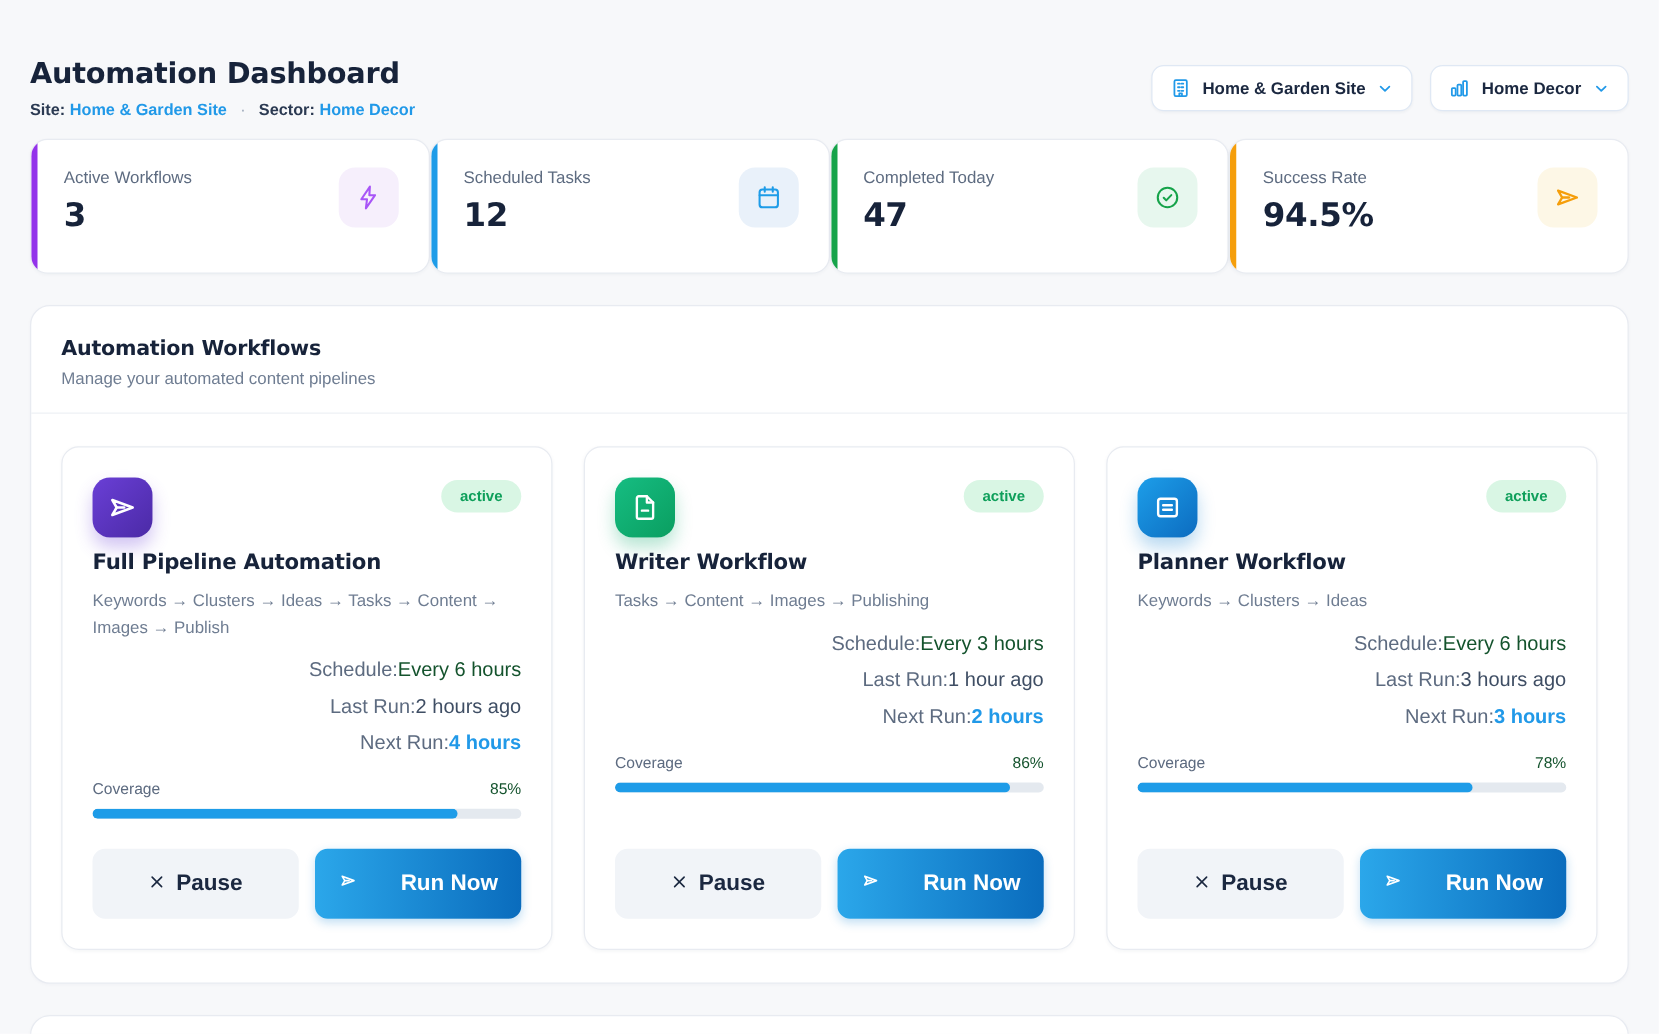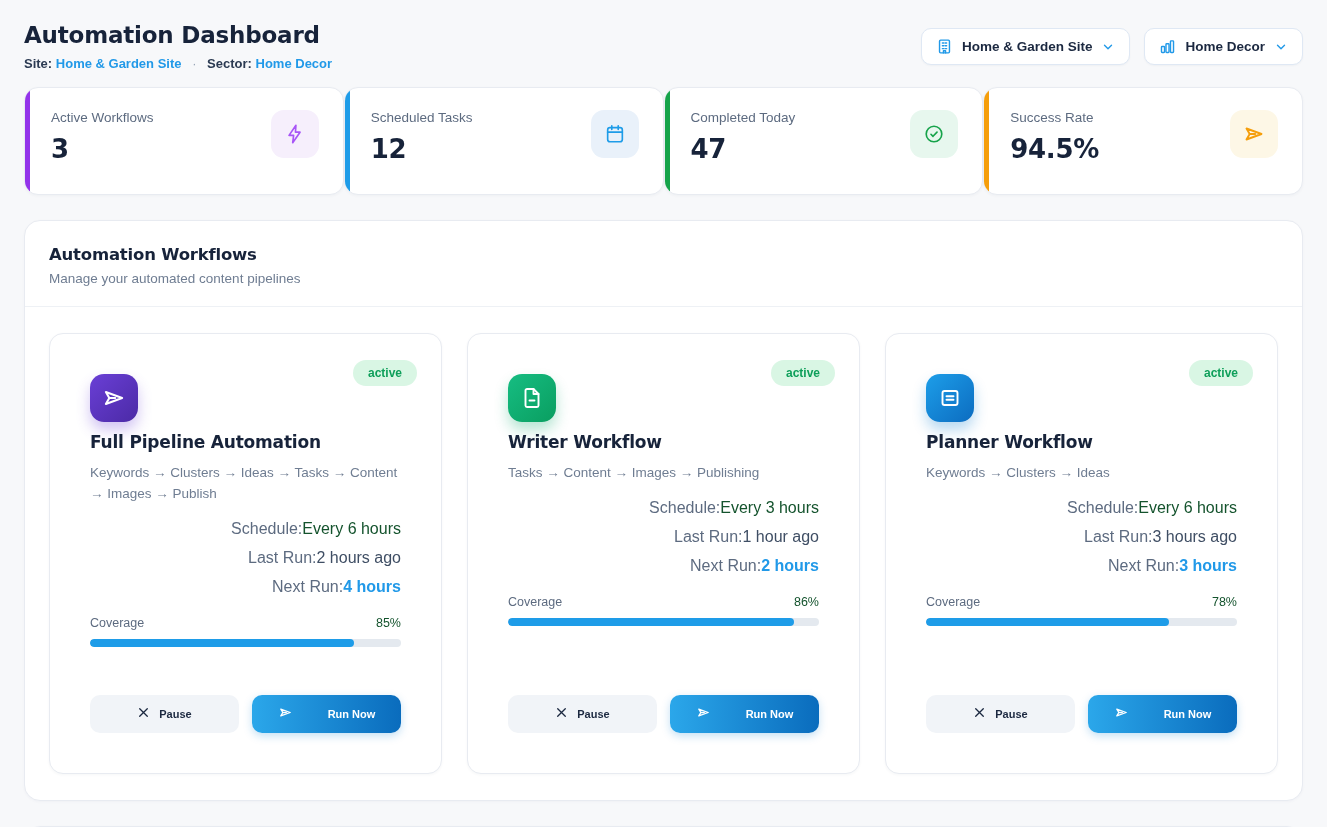--- a/index.html
+++ b/index.html
@@ -5,21 +5,21 @@
   * { margin:0; padding:0; box-sizing:border-box; }
   html,body { width:1327px; height:827px; overflow:hidden; }
   body {
     background:#f7f8fa;
     font-family:"Liberation Sans", sans-serif;
     color:#1b2840;
   }
   .page { padding:22px 24px; }
 
   
-  .topbar { display:flex; justify-content:space-between; align-items:flex-start; }
+  .topbar { display:flex; justify-content:space-between; align-items:flex-start;margin-top:24px; }
   .page-title {
     font-family:"DejaVu Sans", sans-serif;
     font-size:23px; font-weight:700; color:#17233a; letter-spacing:-0.2px;
   }
   .subtitle { margin-top:8px; font-size:13px; font-weight:700; color:#2b3a52; }
   .subtitle .link { color:#2199e8; }
   .subtitle .dot { color:#9aa7b8; margin:0 7px; font-weight:400; }
 
   .dropdowns { display:flex; gap:14px; margin-top:6px; }
   .dropdown {
@@ -70,21 +70,21 @@
     box-shadow:0 1px 3px rgba(20,40,80,.03);
   }
   .panel-head { padding:24px 24px 20px; border-bottom:1px solid #eef1f5; }
   .panel-title { font-size:16.5px; font-weight:700; color:#17233a; font-family:"DejaVu Sans", sans-serif; letter-spacing:-0.2px;}
   .panel-sub { margin-top:7px; font-size:13.5px; color:#6f7d92; }
 
   
   .wf-grid { display:grid; grid-template-columns:repeat(3,1fr); gap:25px; padding:26px 24px; }
   .wf-card {
     position:relative; border:1px solid #e8ebf1; border-radius:14px; background:#fff;
-    padding:40px; box-shadow:0 1px 3px rgba(20,40,80,.04);
+    padding:24px; box-shadow:0 1px 3px rgba(20,40,80,.04);
     display:flex; flex-direction:column;
   }
   .wf-tile {
     width:48px; height:48px; border-radius:14px; color:#fff;
     display:flex; align-items:center; justify-content:center;
     box-shadow:0 8px 14px rgba(30,60,120,.18);
   }
   .wt-purple { background:linear-gradient(135deg,#6a3fd6,#4b2aa6); box-shadow:0 8px 14px rgba(106,63,214,.30); }
   .wt-green  { background:linear-gradient(135deg,#16bd82,#0a9e60); box-shadow:0 8px 14px rgba(16,170,110,.30); }
   .wt-blue   { background:linear-gradient(135deg,#1d9ee9,#0c6cc0); box-shadow:0 8px 14px rgba(20,130,210,.30); }
@@ -106,23 +106,23 @@
   .v-bold { font-weight:400; color:#14532d; }
   .v-plain { color:#3f4e64; }
   .v-blue { font-weight:700; color:#2199e8; }
 
   .cov-row { display:flex; justify-content:space-between; align-items:center; margin-top:9px; font-size:12.5px; }
   .progress-track { margin-top:9px; height:8px; border-radius:4px; background:#e4e9ef; overflow:hidden; }
   .progress-fill { height:100%; border-radius:4px; background:#1e9ce8; }
 
   .wf-buttons { display:flex; gap:13px; margin-top:auto; padding-top:24px; }
   .btn {
-    flex:1; height:38px; border:none; border-radius:10px; cursor:pointer;
+    flex:1; height:56px; border:none; border-radius:10px; cursor:pointer;
     display:flex; align-items:center; justify-content:center; gap:9px;
-    font-family:"Liberation Sans", sans-serif; font-size:11px; font-weight:700;margin-top:24px;
+    font-family:"Liberation Sans", sans-serif; font-size:18px; font-weight:700;
   }
   .btn-pause { background:#f1f4f8; color:#1b2840; }
   .btn-run   { background:linear-gradient(90deg,#2ba7ea,#0a6cbd); color:#fff; box-shadow:0 3px 8px rgba(20,130,210,.25);gap:35px; }
 
   svg { flex-shrink:0; }
 </style>
 </head>
 <body>
 
 <div class="page">

